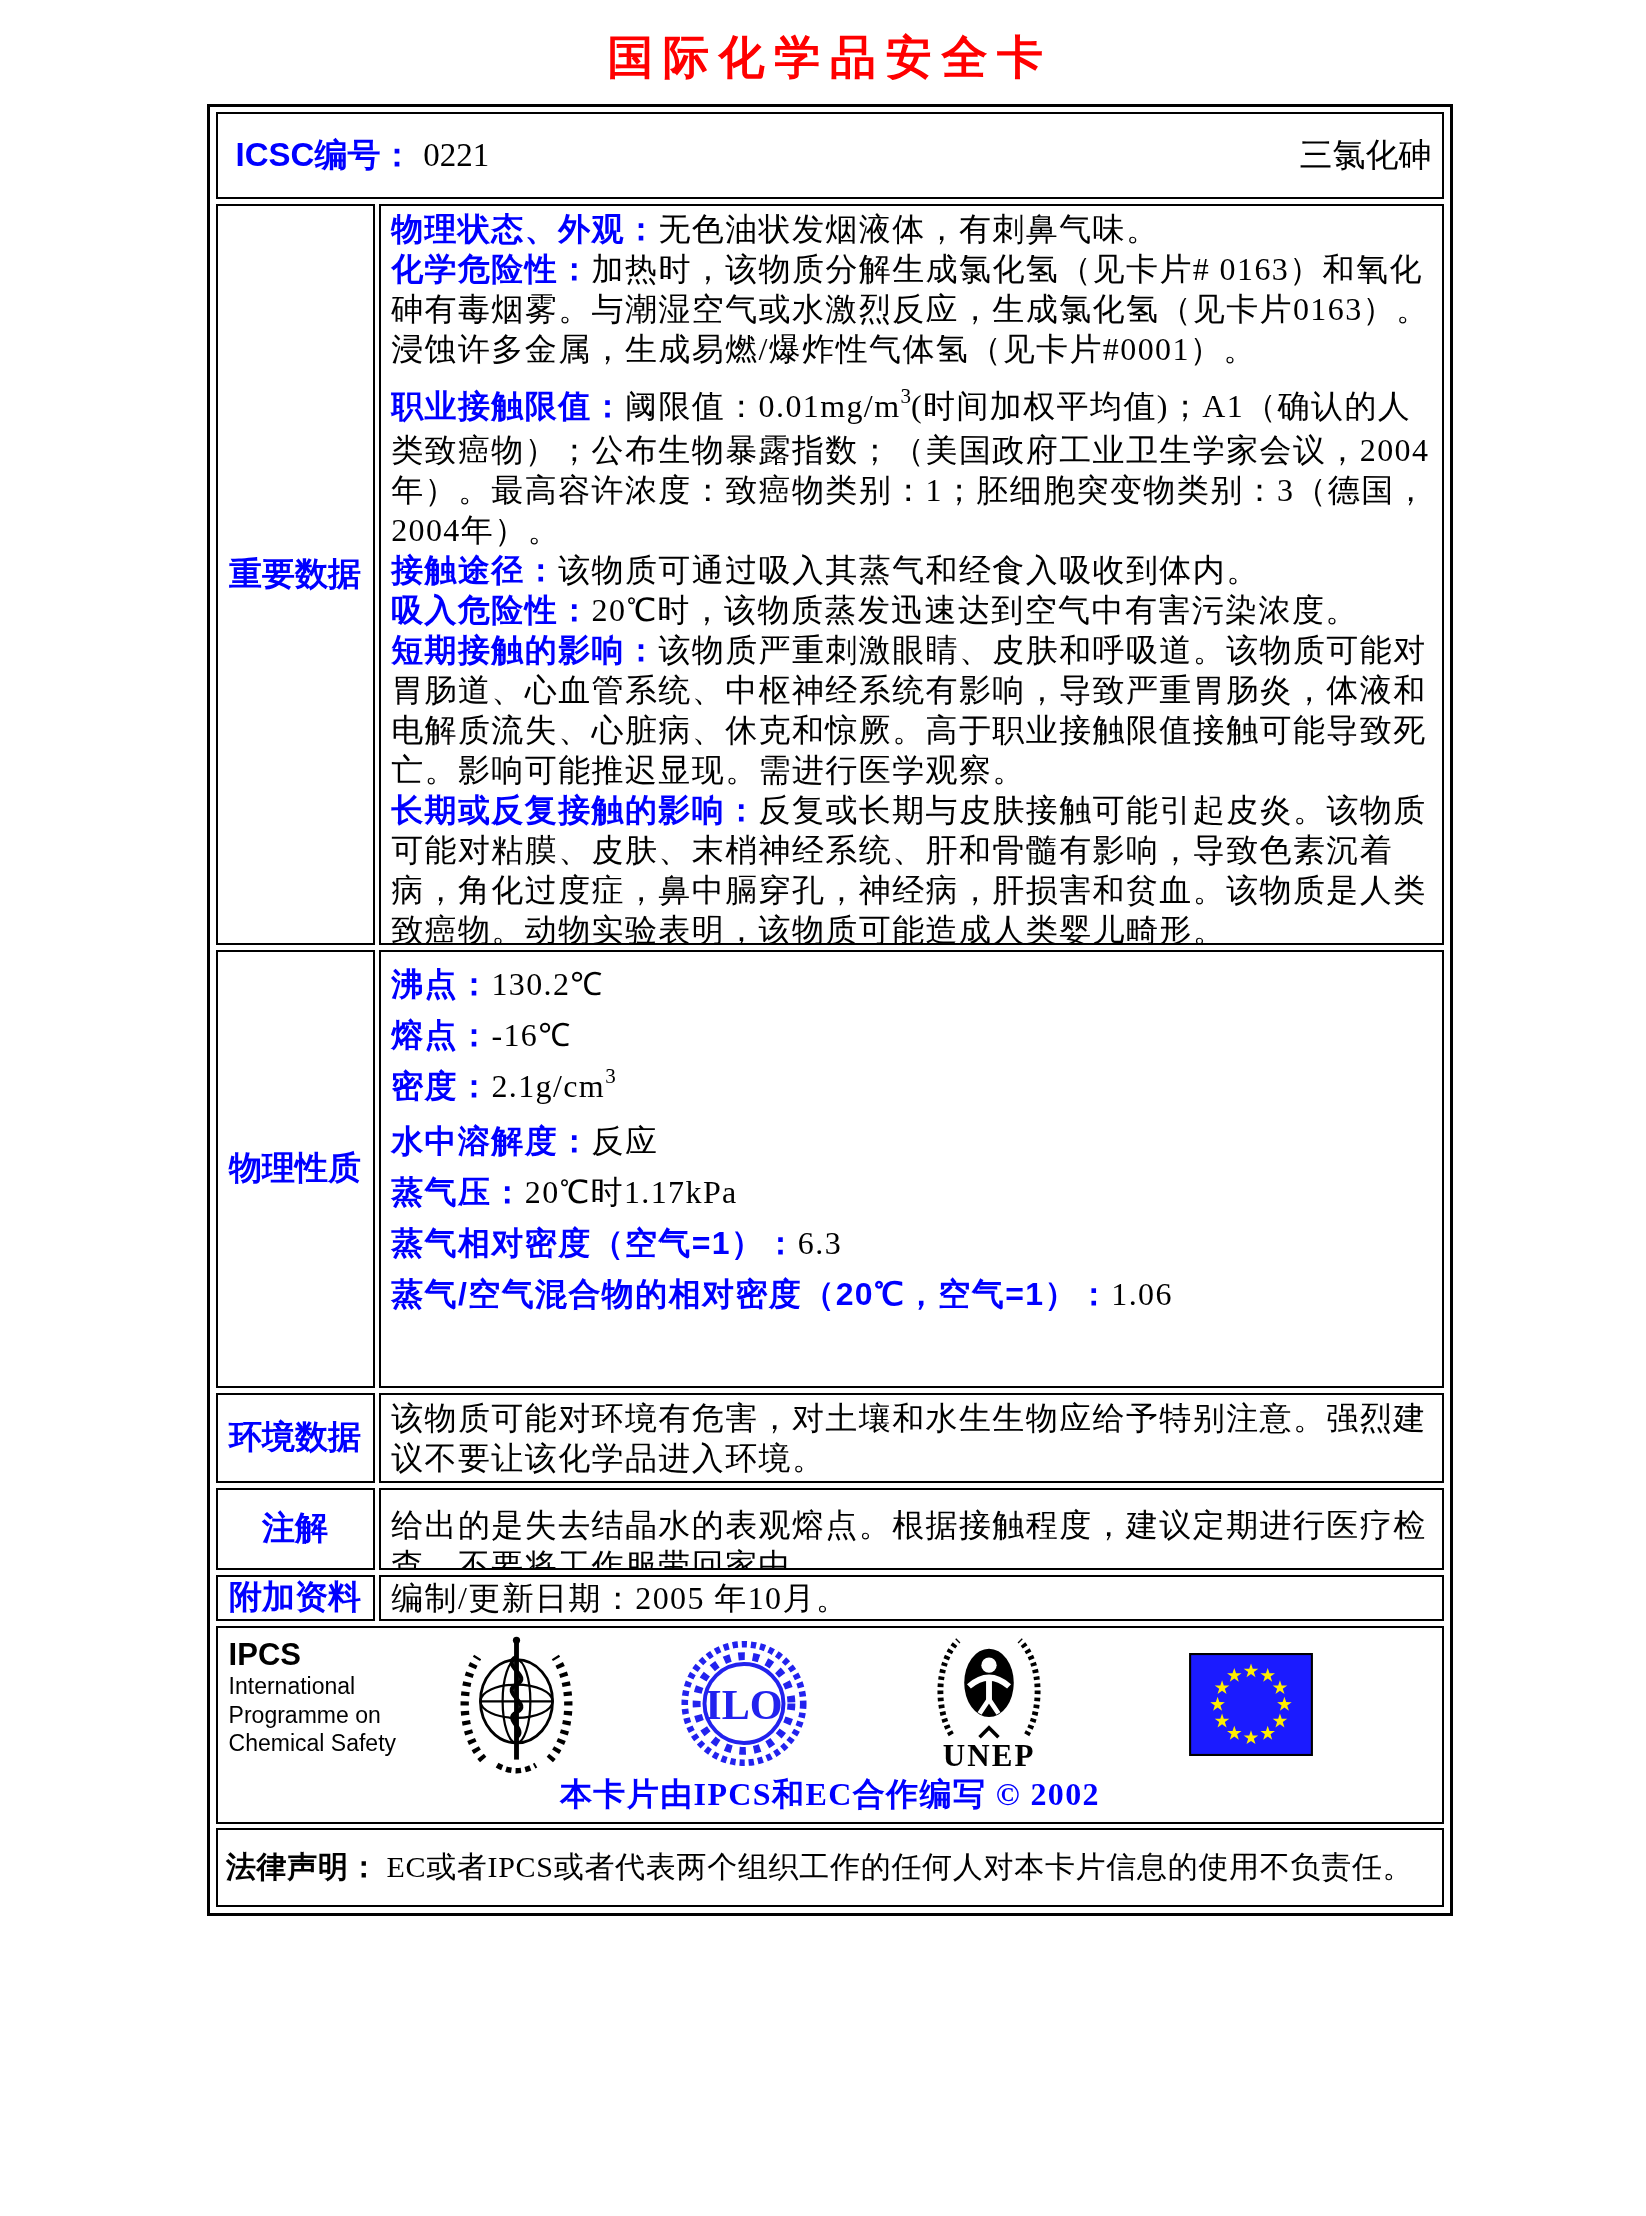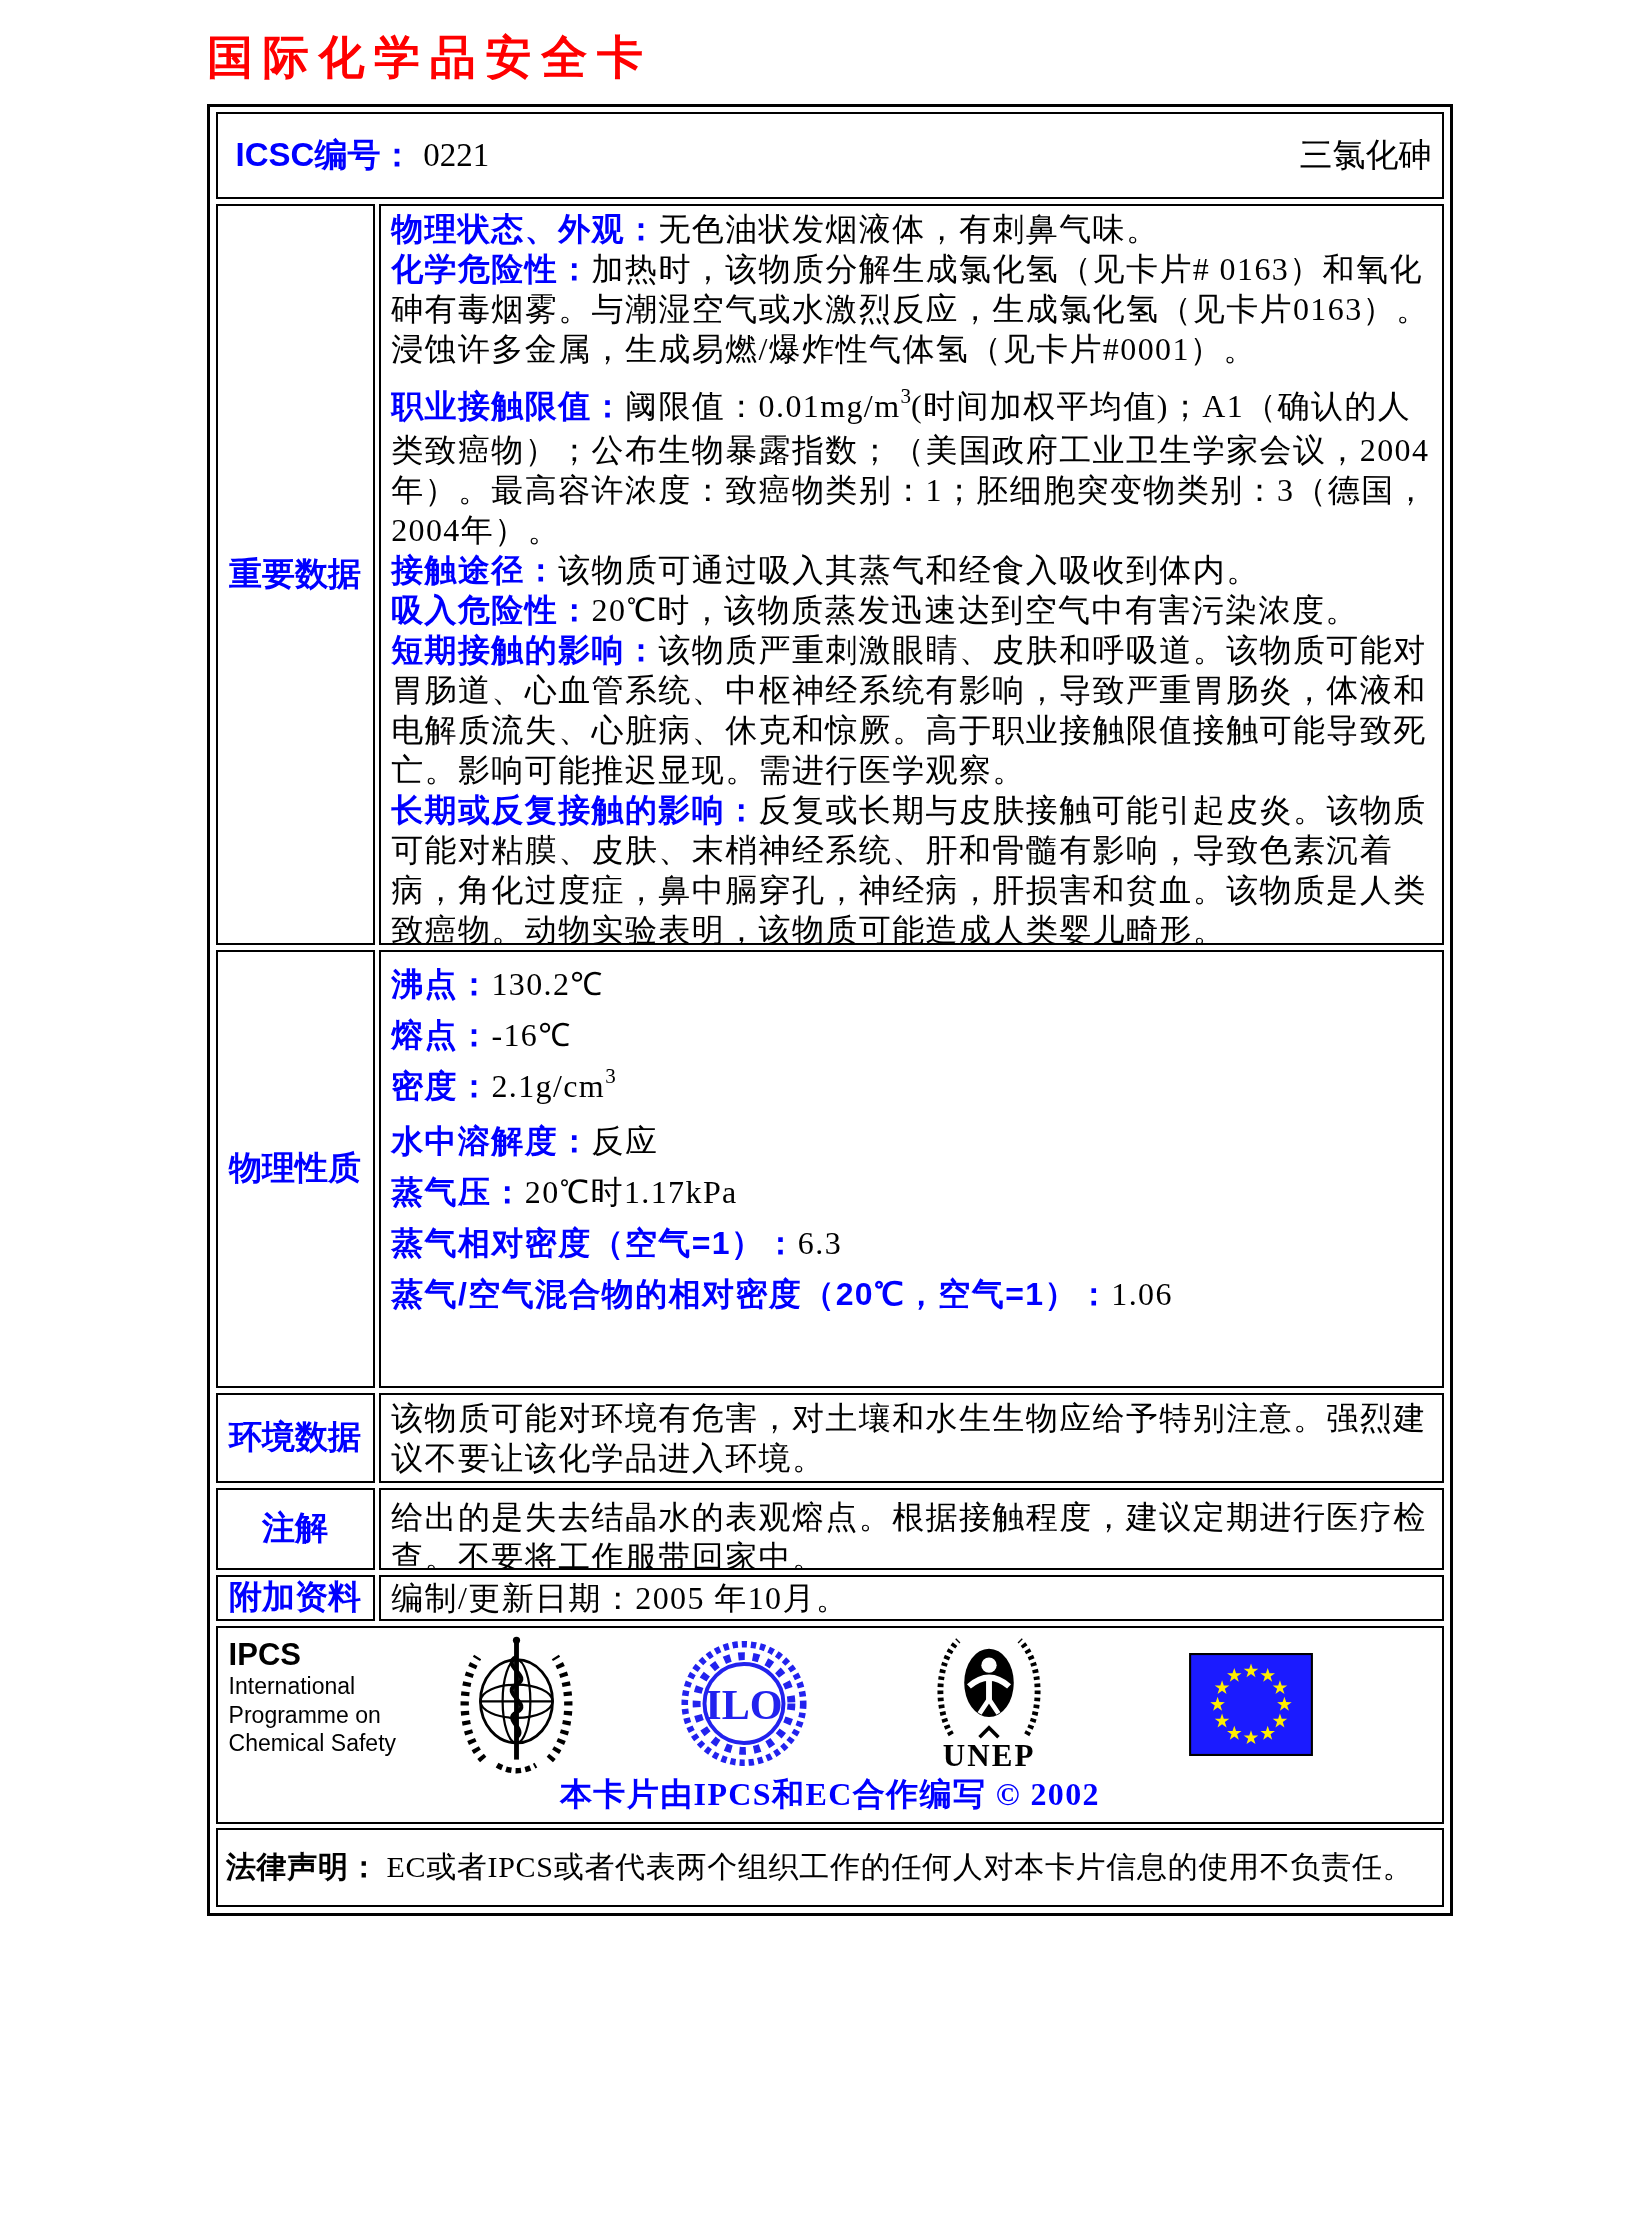--- a/index.html
+++ b/index.html
@@ -1,18 +1,18 @@
 <!DOCTYPE html>
 <html style="font-size:11px"><head>
 <meta charset="utf-8">
 <style>
   html,body{margin:0;padding:0}
   body{width:1647px;height:2216px;background:#ffffff;color:#000;
        font-family:"Liberation Serif",serif;}
-  .title{margin:32px 0 0 207px;width:1246px;text-align:left;
+  .title{margin:32px 0 0 207px;width:1246px;text-align:center;
          font-family:"Liberation Sans",sans-serif;font-weight:bold;
          font-size:46px;line-height:1.1;color:#ff0000;letter-spacing:9.7px}
   .card{margin:21px 0 6px 207px;width:1246px;box-sizing:border-box;
         border:3.5px solid #000;padding:5.6px;display:flex;flex-direction:column;gap:4.9px;background:#fff}
   .row{display:flex;gap:4.9px}
   .cell{border:2.1px solid #000;box-sizing:border-box;overflow:hidden;background:#fff}
   .label-cell{width:159px;flex:none;display:flex;align-items:center;justify-content:center;
               text-align:center;color:#0000ff;font-family:Liberation Sans, sans-serif;
               font-weight:bold;font-size:33px}
   .content-cell{flex:1;padding:2.8px 8.3px 0 9.7px;font-size:32px;line-height:40px;letter-spacing:1.4px}
@@ -22,21 +22,21 @@
                padding:0 11px 0 18px;font-size:33px}
   .hleft{display:flex;align-items:center;gap:9.7px}
   .row-important{height:741px}
   .para-olv{margin-top:16.7px}
   .supscript{font-size:21px;position:relative;top:-14px;letter-spacing:0}
   .row-physical{height:438px}
   .props{padding-top:7px}
   .prop-line{line-height:51px;white-space:nowrap}
   .row-env{height:90px}
   .row-notes{height:82px}
-  .notes-cell{padding-top:7px}
+  .notes-cell{padding-top:15px}
   .row-addl{height:46px}
   .addl-cell{display:flex;align-items:center;padding-top:0}
   .row-logos{height:198px}
   .logos-cell{flex:1;position:relative;padding:17px}
   .ipcs-block{position:absolute;left:11px;top:9.7px;font-family:"Liberation Sans",sans-serif}
   .ipcs-acronym{font-size:31px;font-weight:bold;line-height:35px}
   .ipcs-line{font-size:23px;line-height:28.5px}
   .who-logo{position:absolute;left:229px;top:4.2px}
   .ilo-logo{position:absolute;left:460px;top:11px}
   .unep-block{position:absolute;left:702px;top:5.6px;width:139px;text-align:center}

